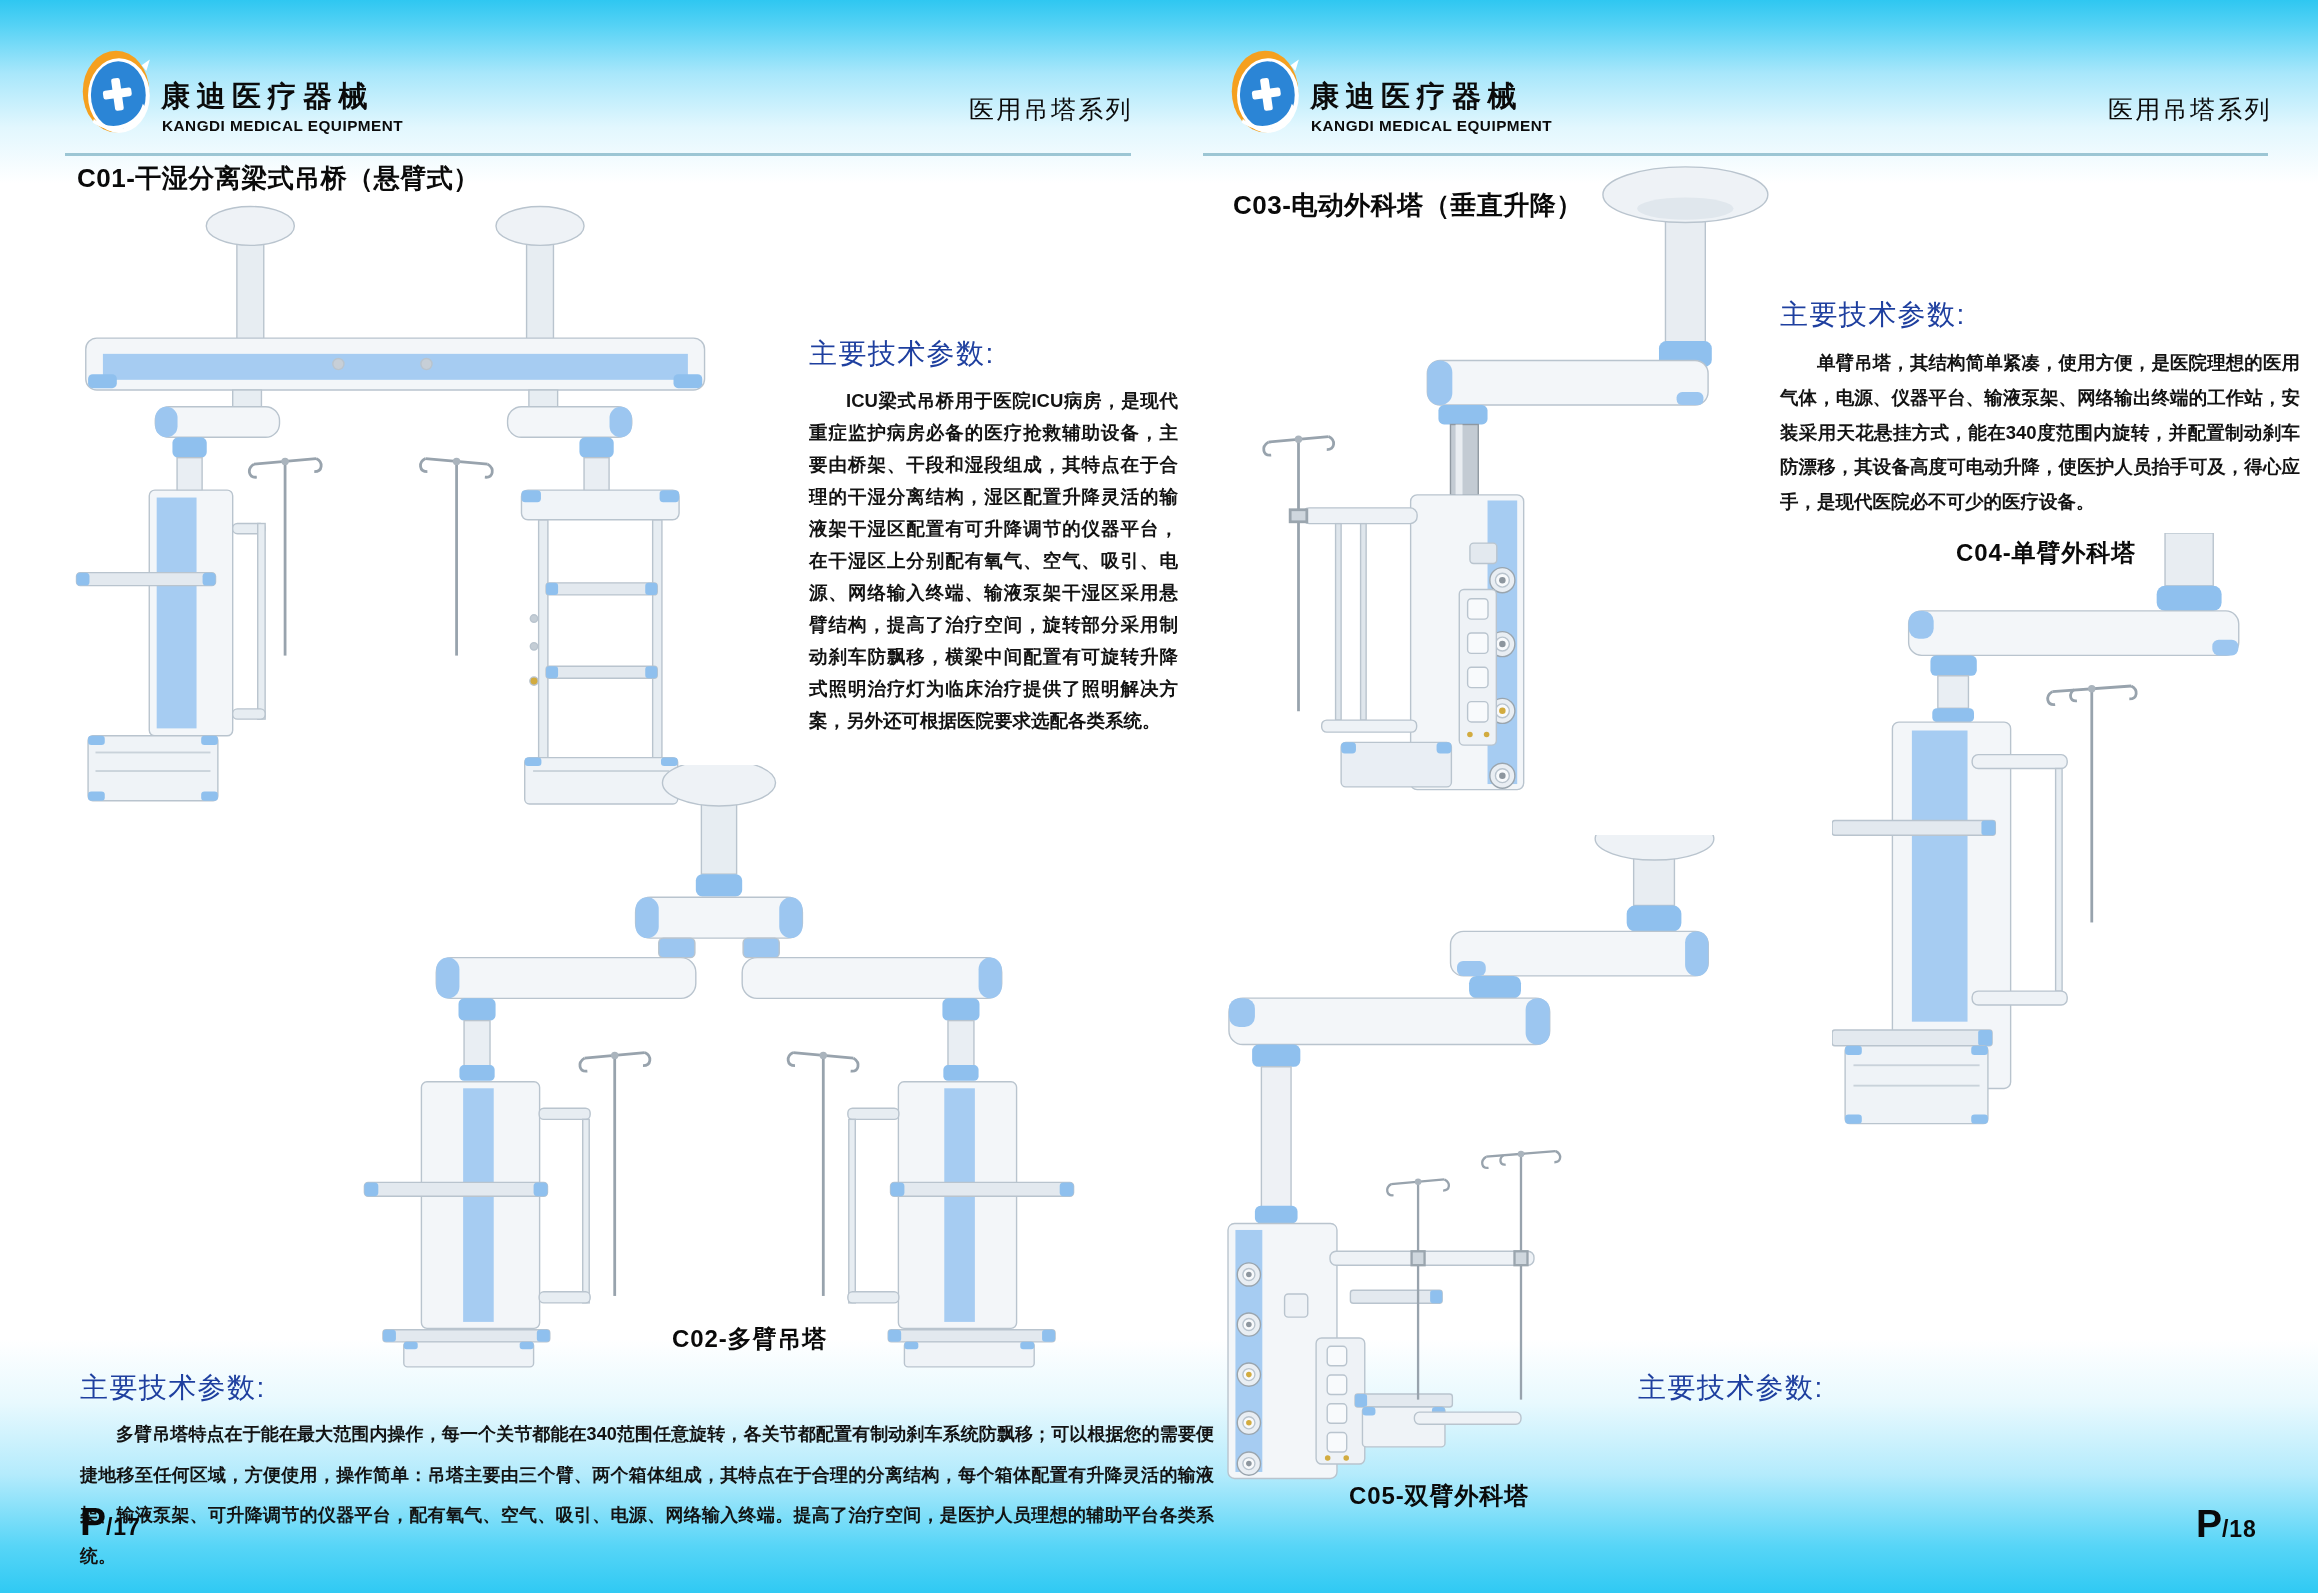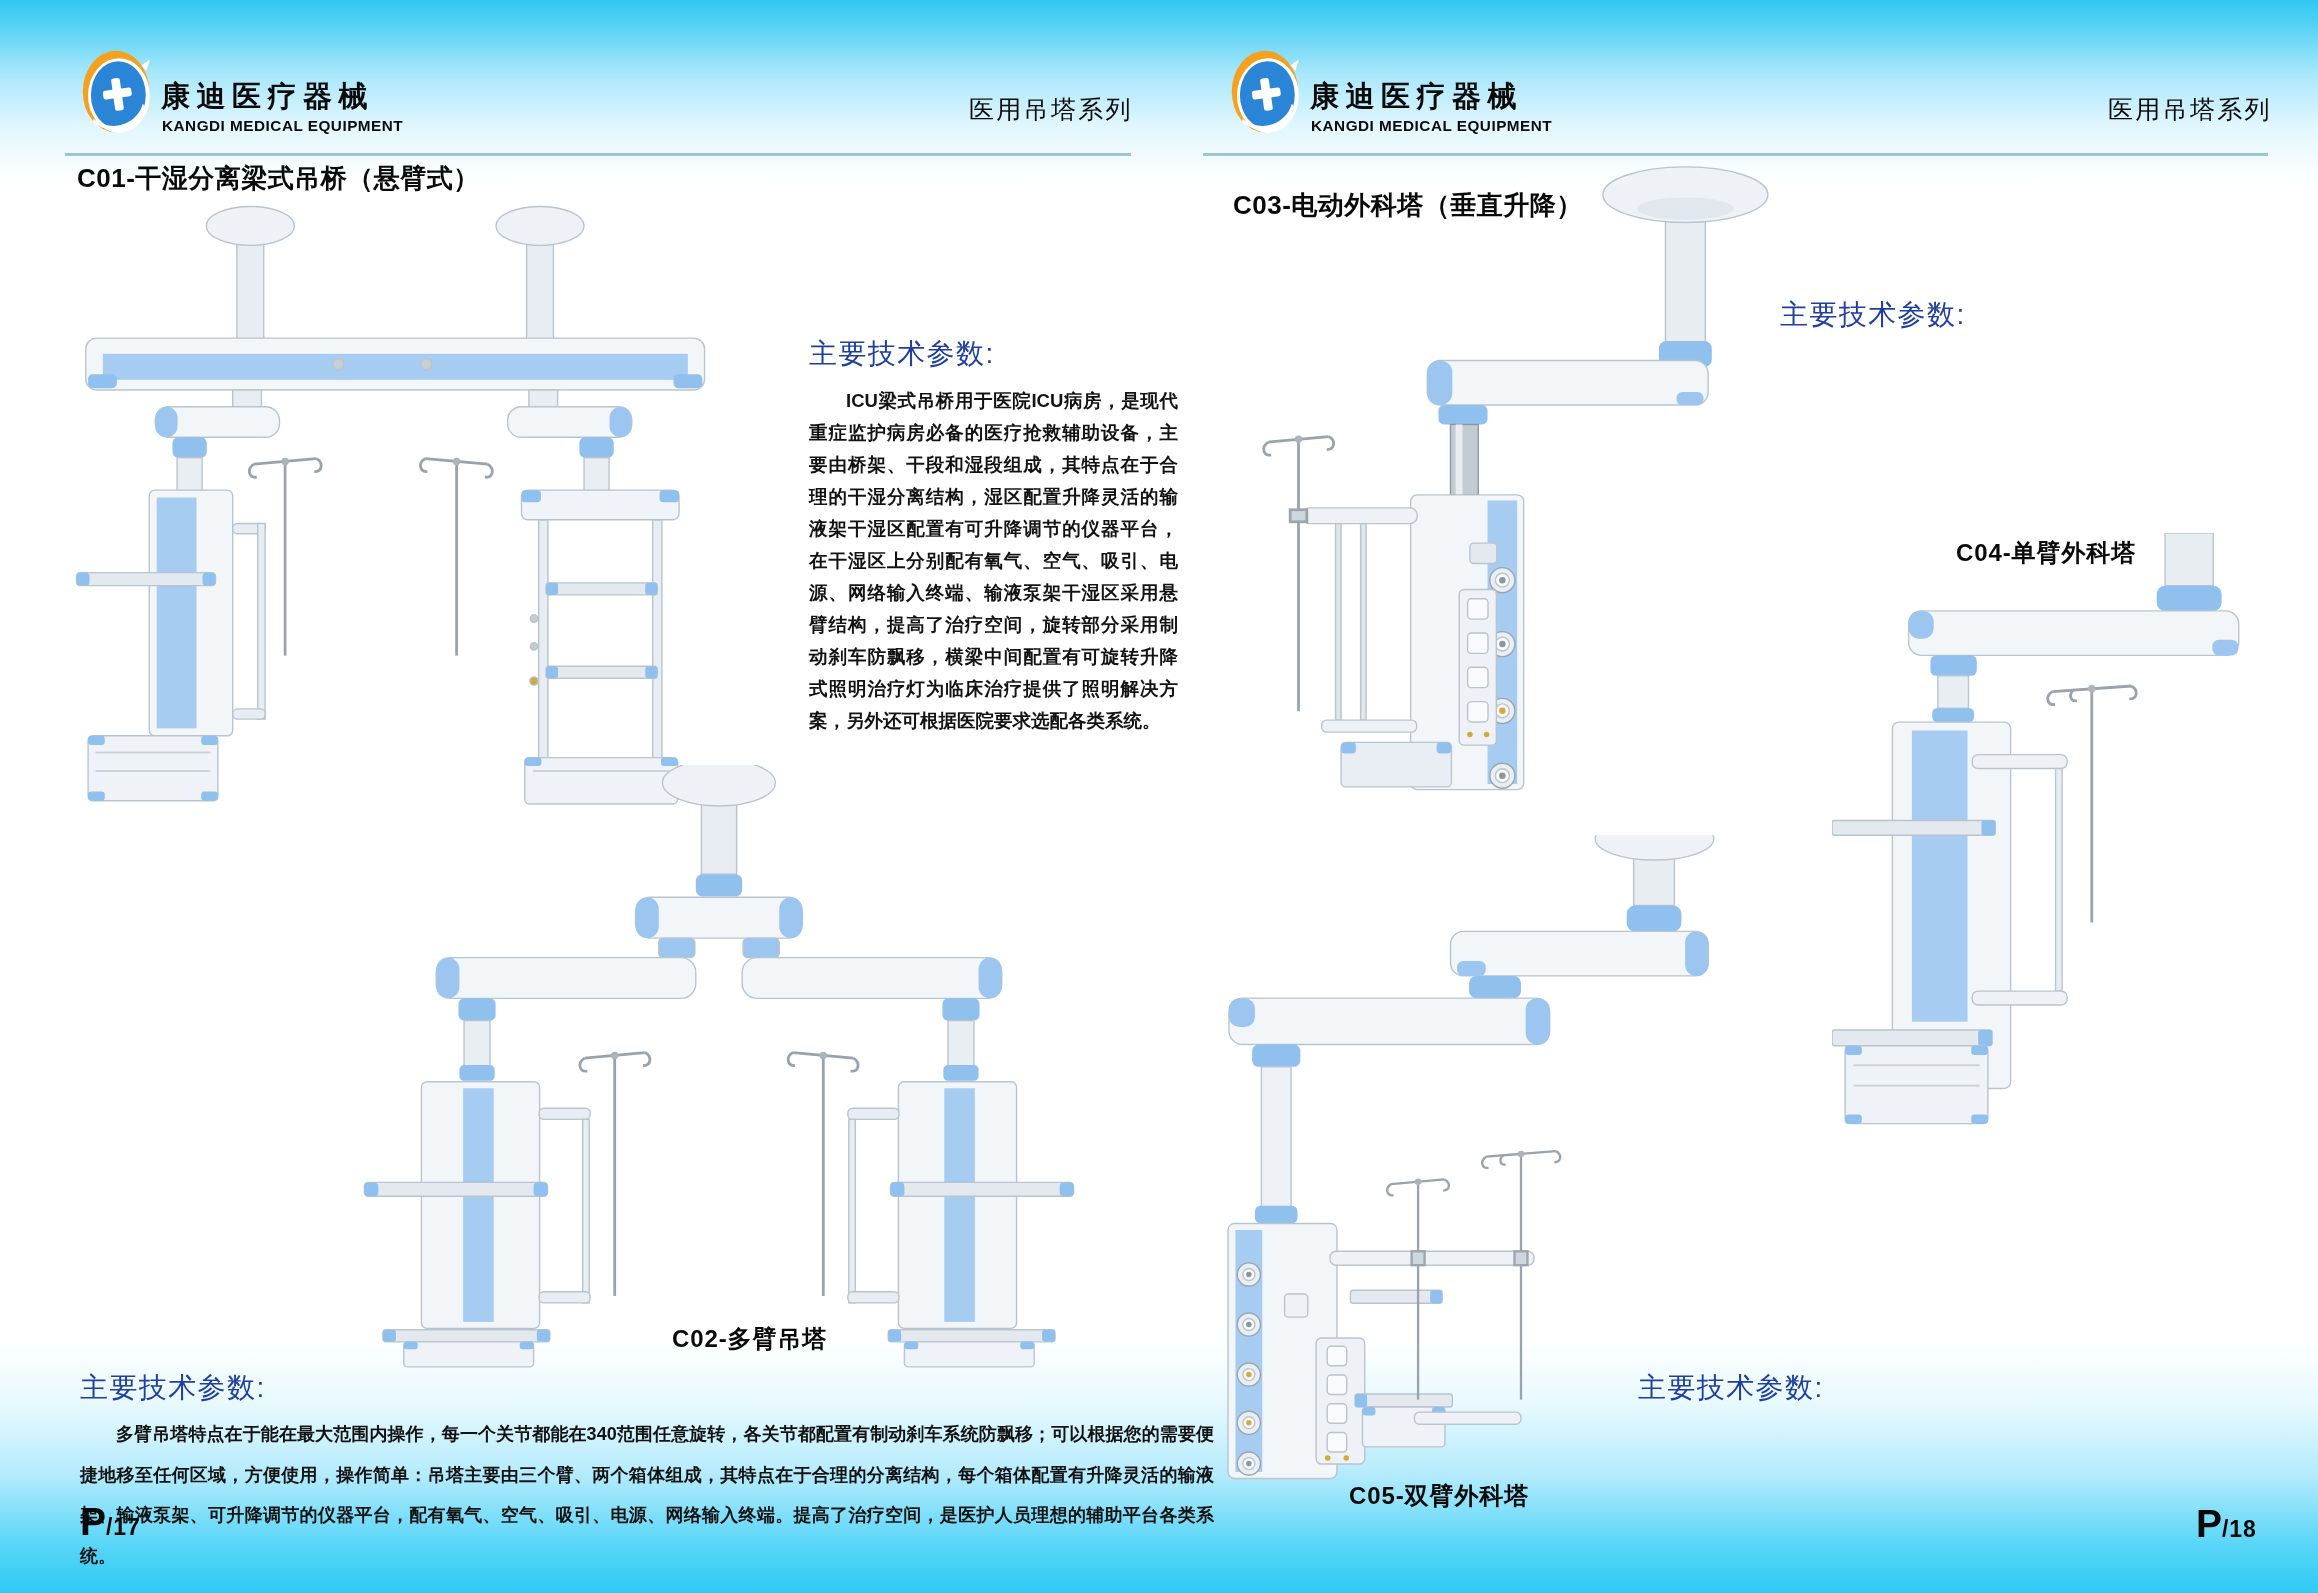--- a/index.html
+++ b/index.html
@@ -300,20 +300,21 @@
         <path d="M85 654 c-16 10 -12 30 6 28"></path>
         <path d="M215 642 c16 8 14 28 -4 28"></path>
         <circle cx="150" cy="648" r="8" fill="#aab4bd" stroke="none"></circle>
         <rect x="132" y="800" width="36" height="26" fill="#cfd7de" stroke="#9aa5ae"></rect>
       </g>
     </g>
   </svg>
 
   <div class="abs" style="left:1780px;top:296px;width:520px;">
     <div class="spec-heading">主要技术参数:</div>
+    <div class="spec-body lh-wide">单臂吊塔，其结构简单紧凑，使用方便，是医院理想的医用气体，电源、仪器平台、输液泵架、网络输出终端的工作站，安装采用天花悬挂方式，能在340度范围内旋转，并配置制动刹车防漂移，其设备高度可电动升降，使医护人员抬手可及，得心应手，是现代医院必不可少的医疗设备。</div>
   </div>
 
   <div class="abs prod-label" style="left:1956px;top:537px;">C04-单臂外科塔</div>
 
   <svg class="abs" style="left:1832px;top:533px;" width="501" height="765" viewBox="0 0 1080 1650">
     <g stroke="#b9c4ce" stroke-width="3" fill="#f3f6f9">
       <g>
         <rect x="718" y="0" width="104" height="114" fill="#e8edf2"></rect>
         <rect x="700" y="114" width="140" height="54" rx="18" fill="#8fc0ee" stroke="none"></rect>
       </g>

